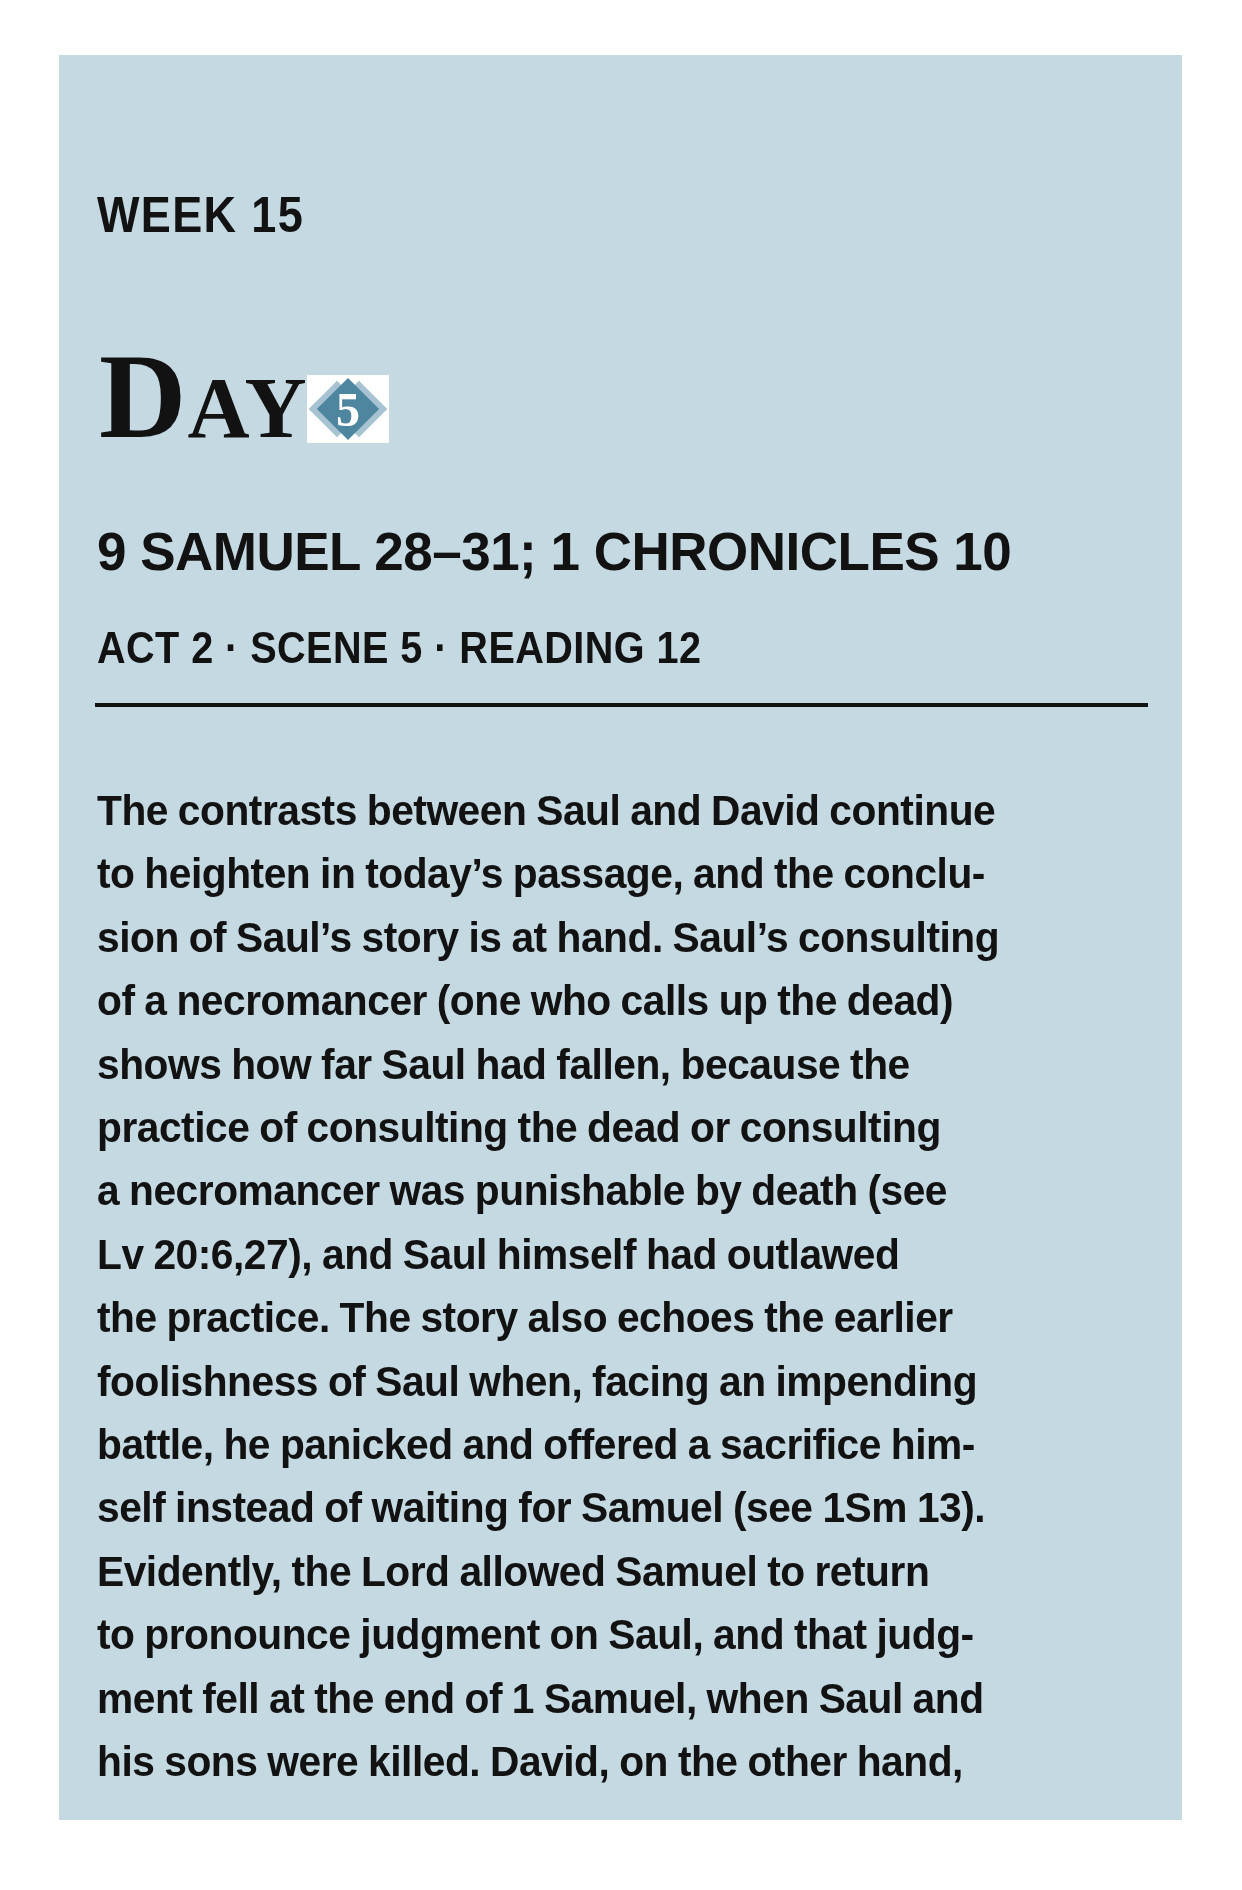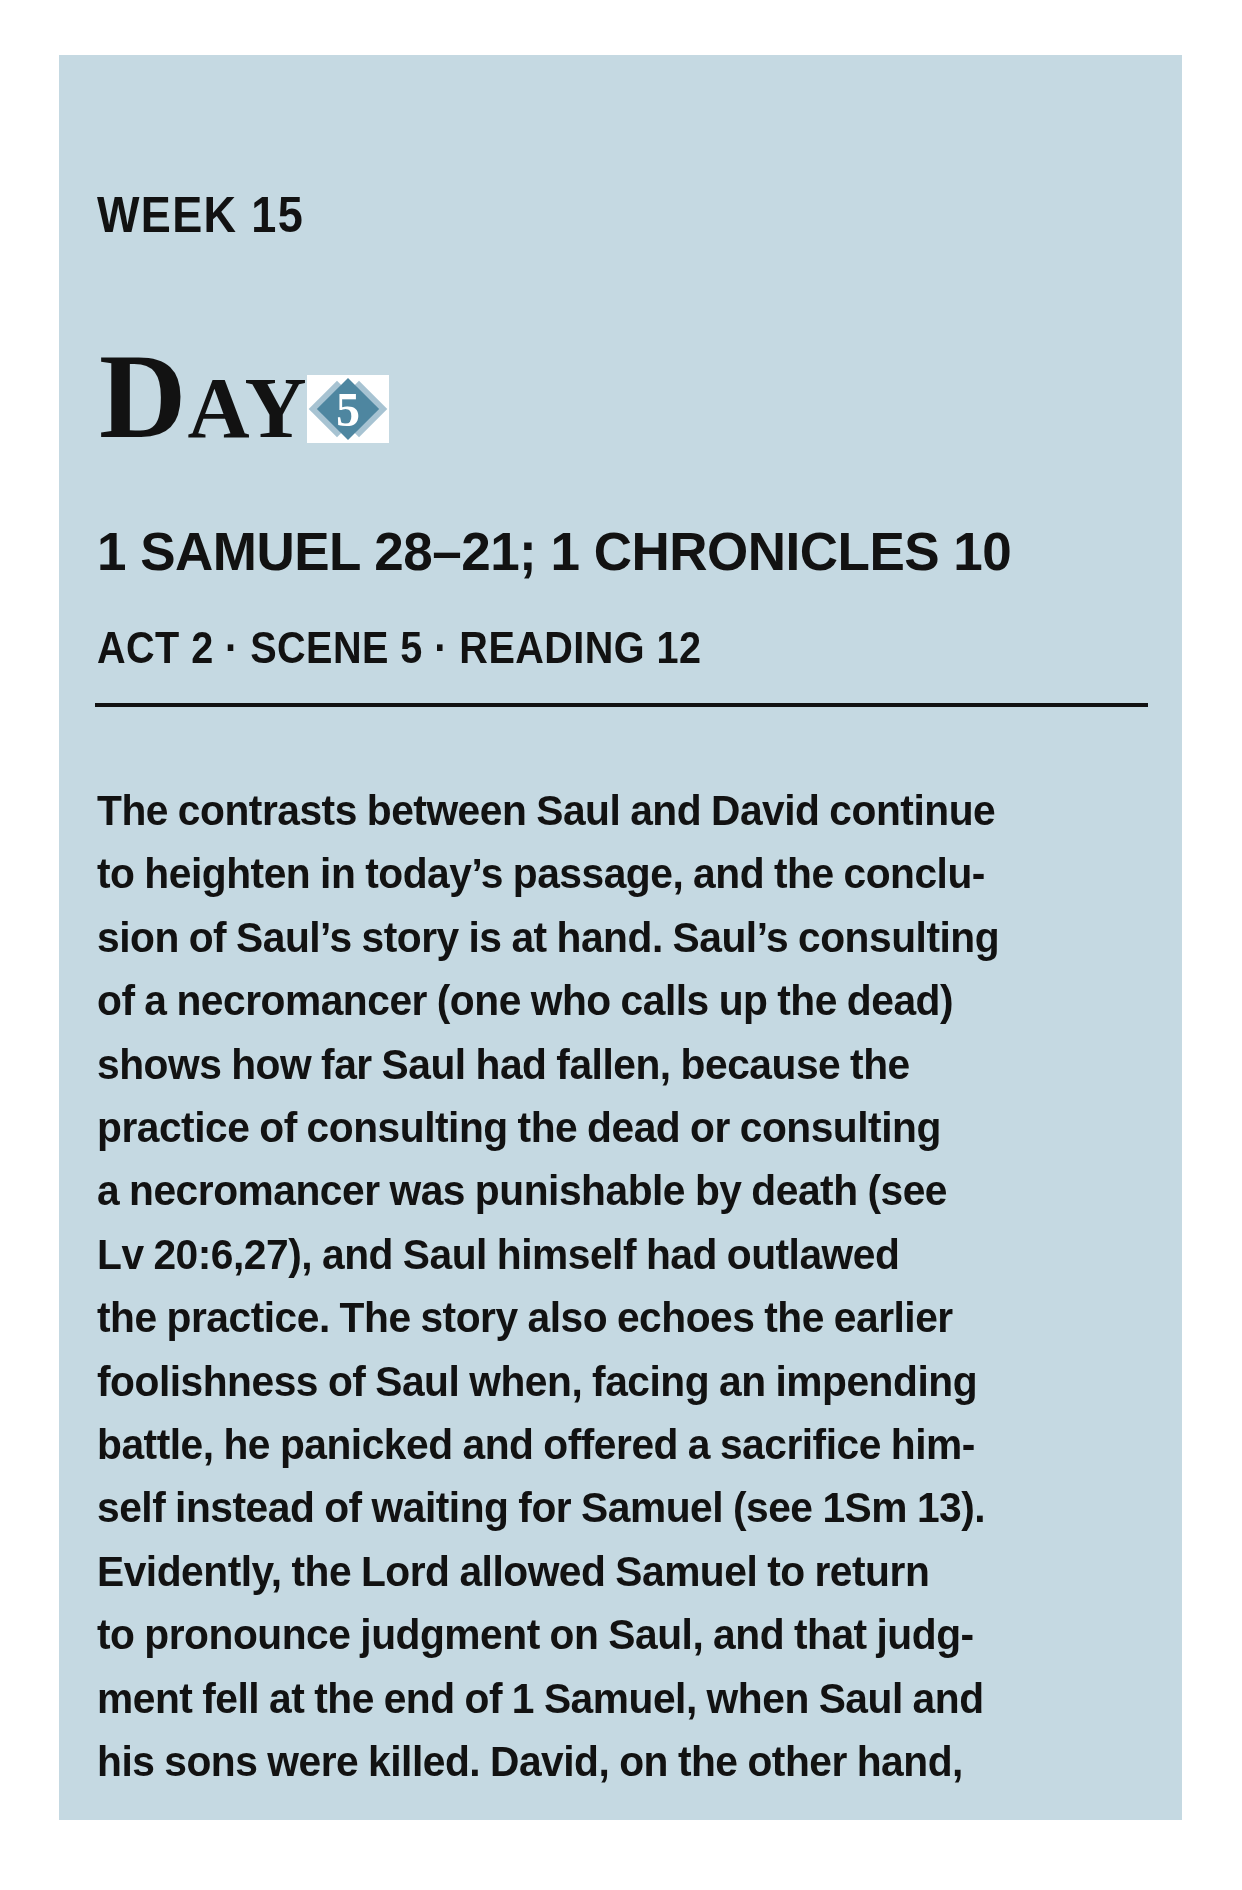--- a/index.html
+++ b/index.html
@@ -167,21 +167,21 @@
 
     <div class="day-word">Day</div>
 
     <span class="day-badge">
       <span class="diamond light l1"></span>
       <span class="diamond light l2"></span>
       <span class="diamond dark"></span>
       <span class="day-num">5</span>
     </span>
 
-    <h1 class="passage">1 SAMUEL 28–21; 1 CHRONICLES 10</h1>
+    <h1 class="passage">9 SAMUEL 28–31; 1 CHRONICLES 10</h1>
 
     <h2 class="acts">ACT 2 · SCENE 5 · READING 12</h2>
 
     <hr class="rule">
 
     <div class="body-text">
         <div class="body-line">The contrasts between Saul and David continue</div>
         <div class="body-line">to heighten in today’s passage, and the conclu-</div>
         <div class="body-line">sion of Saul’s story is at hand. Saul’s consulting</div>
         <div class="body-line">of a necromancer (one who calls up the dead)</div>

